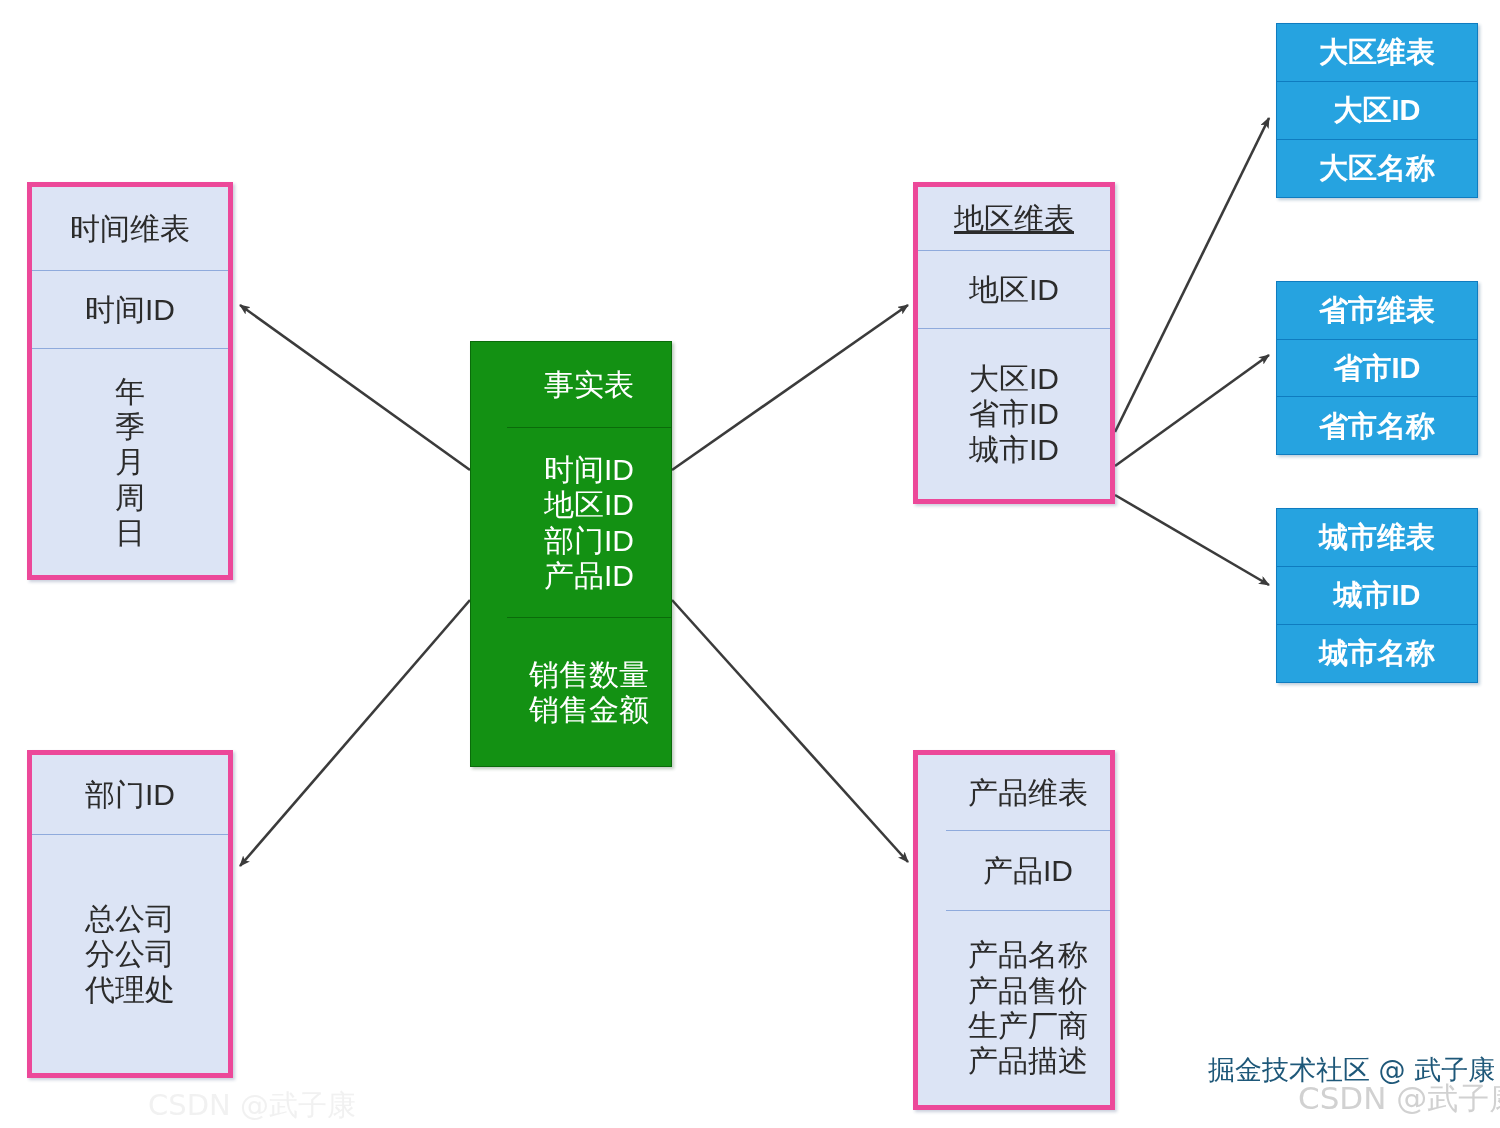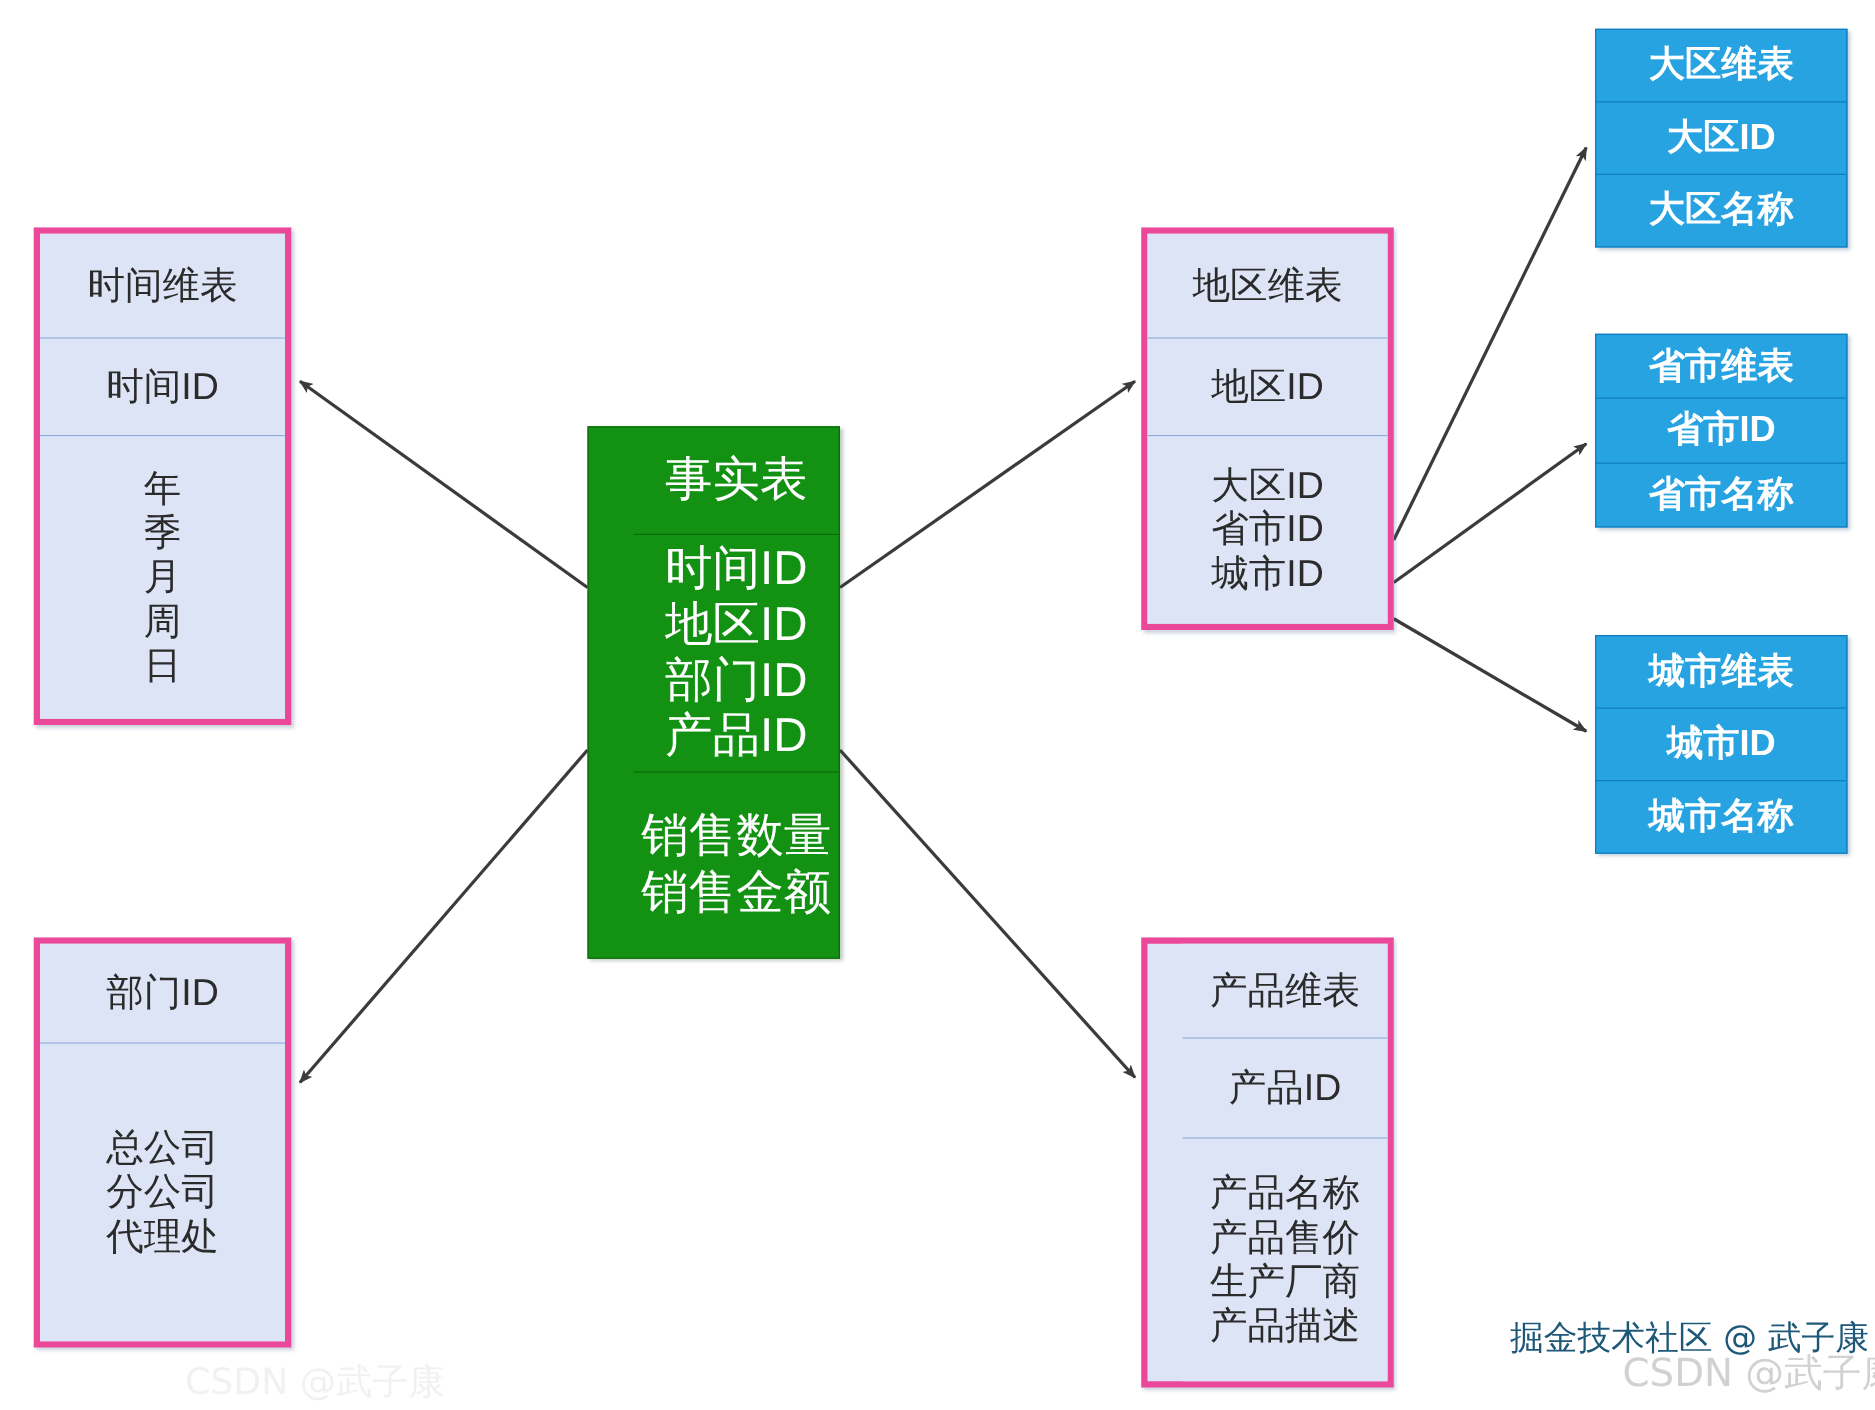--- a/index.html
+++ b/index.html
@@ -57,21 +57,21 @@
 
   
   .fact {
     border: 1px solid #0a6b0a;
     background: #139113;
     box-shadow: 2px 2px 3px rgba(40,80,40,0.30);
   }
   .fact .row {
     color: #ffffff;
     border-bottom: 1px solid #0a6b0a;
-    font-size: 38px;
+    font-size: 30px;
     margin-left: 36px;
   }
   .fact .row:last-child { border-bottom: none; }
 
   
   .subdim {
     border: 1px solid #0f7cc0;
     background: #26a3e0;
     box-shadow: 2px 2px 3px rgba(40,90,130,0.30);
   }
@@ -152,21 +152,21 @@
   </div>
 
   <div class="table-box dim" style="left:27px; top:750px; width:206px; height:328px;">
     <div class="row" style="height:80px;">部门ID</div>
     <div class="row" style="flex:1;">总公司
 分公司
 代理处</div>
   </div>
 
   <div class="table-box dim" style="left:913px; top:182px; width:202px; height:322px;">
-    <div class="row" style="height:84px;">地区维表</div>
+    <div class="row" style="height:64px;text-decoration:underline;">地区维表</div>
     <div class="row" style="height:78px;">地区ID</div>
     <div class="row" style="flex:1;">大区ID
 省市ID
 城市ID</div>
   </div>
 
   <div class="table-box dim" style="left:913px; top:750px; width:202px; height:360px;padding-left:28px;">
     <div class="row" style="height:76px;">产品维表</div>
     <div class="row" style="height:80px;">产品ID</div>
     <div class="row" style="flex:1;">产品名称
@@ -174,21 +174,21 @@
 生产厂商
 产品描述</div>
   </div>
 
   <div class="table-box subdim" style="left:1276px; top:23px; width:202px; height:175px;">
     <div class="row" style="flex:1;">大区维表</div>
     <div class="row" style="flex:1;">大区ID</div>
     <div class="row" style="flex:1;">大区名称</div>
   </div>
 
-  <div class="table-box subdim" style="left:1276px; top:267px; width:202px; height:155px;">
+  <div class="table-box subdim" style="left:1276px; top:281px; width:202px; height:174px;">
     <div class="row" style="flex:1;">省市维表</div>
     <div class="row" style="flex:1;">省市ID</div>
     <div class="row" style="flex:1;">省市名称</div>
   </div>
 
   <div class="table-box subdim" style="left:1276px; top:508px; width:202px; height:175px;">
     <div class="row" style="flex:1;">城市维表</div>
     <div class="row" style="flex:1;">城市ID</div>
     <div class="row" style="flex:1;">城市名称</div>
   </div>

